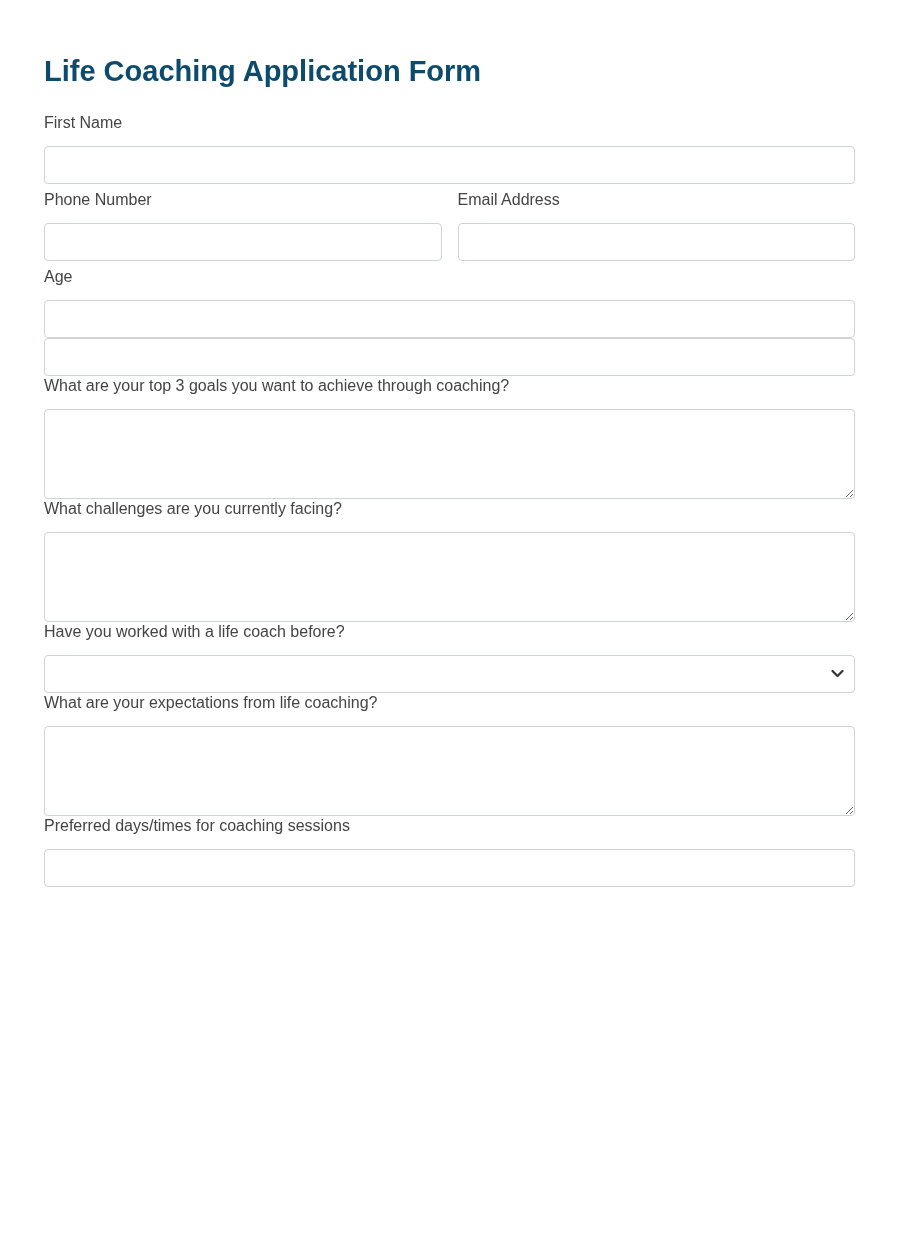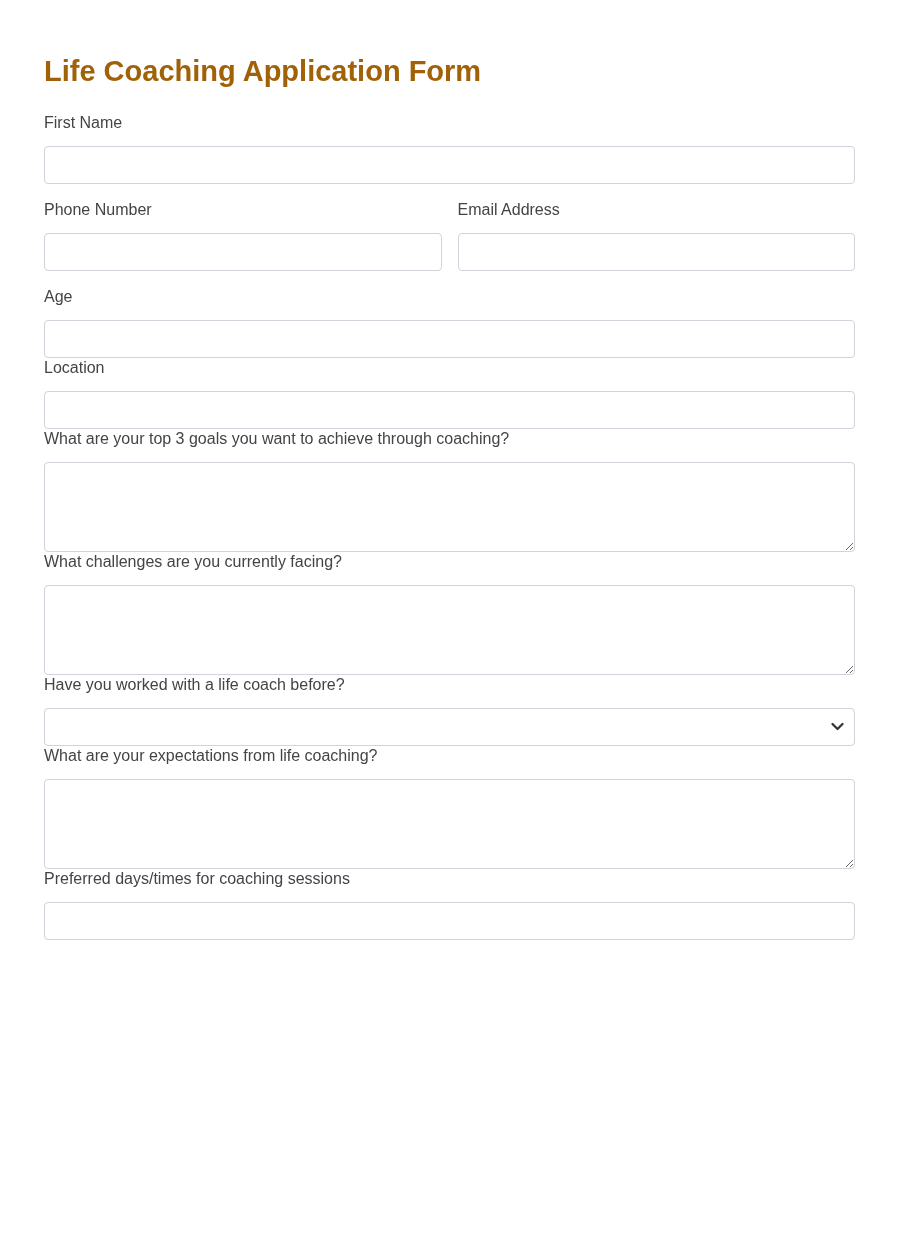--- a/index.html
+++ b/index.html
@@ -10,26 +10,26 @@
     color: #444;
   }
   .container {
     width: 900px;
     padding: 0 45px 18px 44px;
   }
   h1 {
     font-size: 29px;
     line-height: 36px;
     font-weight: bold;
-    color: #a16207;
+    color: #0c4a6e;
     margin: 53px 0 24px 0;
   }
   .form-group { }
   .form-row { display: flex; gap: 16px; }
-  .form-row .form-group { flex: 1; margin-bottom: 16px; }
+  .form-row .form-group { flex: 1; margin-bottom: 6px; }
   label {
     display: block;
     font-size: 16px;
     line-height: 19px;
     color: #444444;
     margin-bottom: 14px;
     font-weight: normal;
   }
   .control {
     display: block;
@@ -91,21 +91,20 @@
         <input type="text" class="control" value="" style="">
       </div>
     </div>
 
     <div class="form-group">
       <label>Age</label>
       <input type="text" class="control" value="" style="">
     </div>
 
     <div class="form-group">
-      <label>Location</label>
       <input type="text" class="control" value="" style="">
     </div>
 
     <div class="form-group">
       <label>What are your top 3 goals you want to achieve through coaching?</label>
       <textarea class="control" style=""></textarea>
     </div>
 
     <div class="form-group">
       <label>What challenges are you currently facing?</label>

